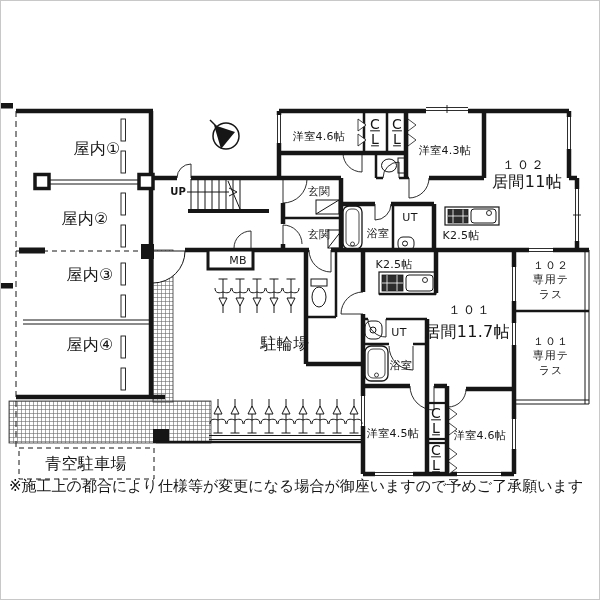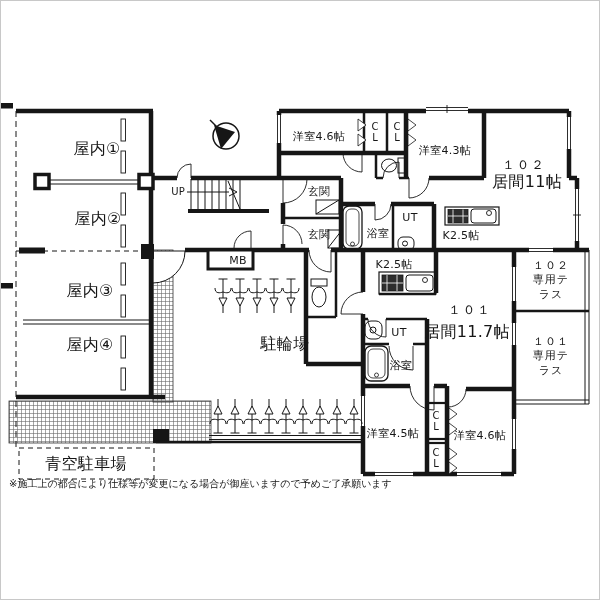--- a/index.html
+++ b/index.html
@@ -2,25 +2,25 @@
 <html><head>
 <meta charset="utf-8">
 <style>
   html,body{margin:0;padding:0;background:#fff;}
   body{width:600px;height:600px;overflow:hidden;font-family:"DejaVu Sans","Liberation Sans",sans-serif;}
   .stage{position:relative;width:600px;height:600px;background:#fff;box-sizing:border-box;border:1px solid #c8c8c8;}
   .plan-svg{position:absolute;left:0;top:0;}
   .lbl{position:absolute;transform:translate(-50%,-50%);font-size:16px;color:#161616;
        white-space:nowrap;font-weight:500;letter-spacing:.3px;line-height:1;}
   .sm{font-size:11px;}
-  .xs{font-size:10px;font-weight:400;letter-spacing:0;}
-  .cl{width:10px;word-break:break-all;font-size:10px;text-align:center;line-height:1.05;letter-spacing:0;white-space:normal;}
+  .xs{font-size:10px;font-weight:700;letter-spacing:0;}
+  .cl{width:10px;word-break:break-all;font-size:14px;text-align:center;line-height:1.05;letter-spacing:0;white-space:normal;text-decoration:underline;}
   .unitno{font-size:12.5px;letter-spacing:2px;}
   .terrace{white-space:pre-line;text-align:center;font-size:11px;line-height:1.3;letter-spacing:1px;}
-  .note{transform:none;font-size:10px;letter-spacing:0;white-space:nowrap;}
+  .note{transform:none;font-size:15px;letter-spacing:0;white-space:nowrap;}
 </style>
 </head>
 <body>
 
 <div class="stage">
 
 <svg class="plan-svg" width="600" height="600" viewBox="0 0 600 600">
   <defs>
     <pattern id="hatch" width="4" height="4" patternUnits="userSpaceOnUse">
       <path d="M0,0.5 H4 M0.5,0 V4" stroke="#6a6a6a" stroke-width="0.6" fill="none"></path>
@@ -262,22 +262,22 @@
     <use href="#bike" transform="translate(302,432) scale(1,-1)"></use>
     <use href="#bike" transform="translate(319,432) scale(1,-1)"></use>
     <use href="#bike" transform="translate(336,432) scale(1,-1)"></use>
     <use href="#bike" transform="translate(353,432) scale(1,-1)"></use>
     <path d="M208,434.5 H362 M208,438.5 H362" stroke="#161616" stroke-width="1" fill="none"></path>
   </g>
 </svg>
 
 <div>
   <div class="lbl" style="left:96px;top:148px">屋内①</div>
-  <div class="lbl" style="left:97px;top:218px">屋内②</div>
-  <div class="lbl" style="left:89px;top:290px">屋内③</div>
+  <div class="lbl" style="left:84px;top:218px">屋内②</div>
+  <div class="lbl" style="left:89px;top:274px">屋内③</div>
   <div class="lbl" style="left:89px;top:344px">屋内④</div>
   <div class="lbl" style="left:85px;top:463px">青空駐車場</div>
   <div class="lbl" style="left:284px;top:343px">駐輪場</div>
   <div class="lbl sm" style="left:237px;top:259px">MB</div>
   <div class="lbl xs" style="left:177px;top:191px">UP</div>
 
   <div class="lbl sm" style="left:318px;top:190px">玄関</div>
   <div class="lbl sm" style="left:318px;top:233px">玄関</div>
   <div class="lbl sm" style="left:318px;top:135px">洋室4.6帖</div>
   <div class="lbl cl" style="left:374px;top:131px">CL</div>

